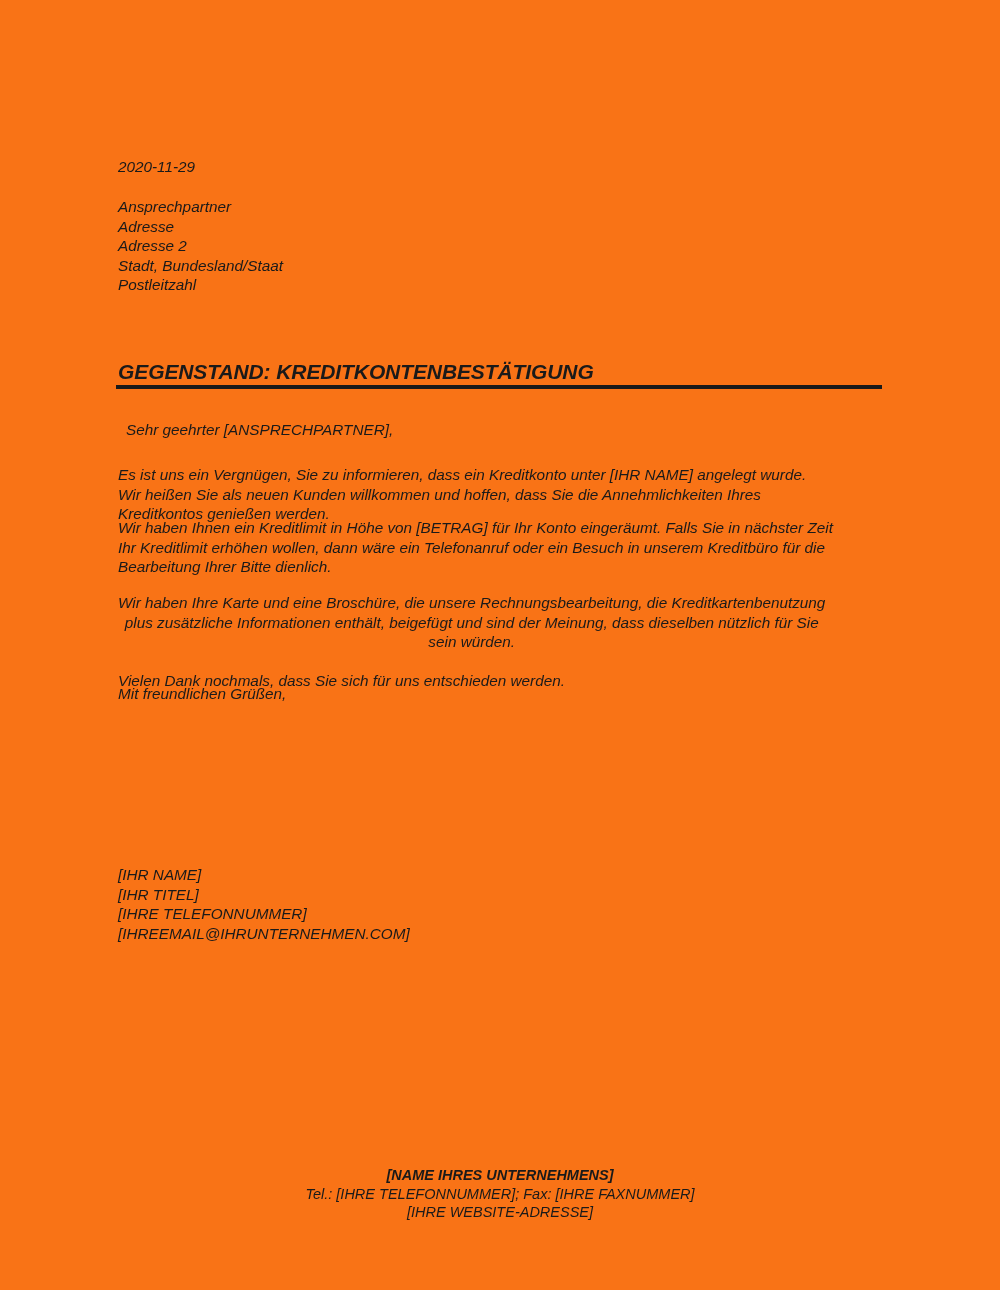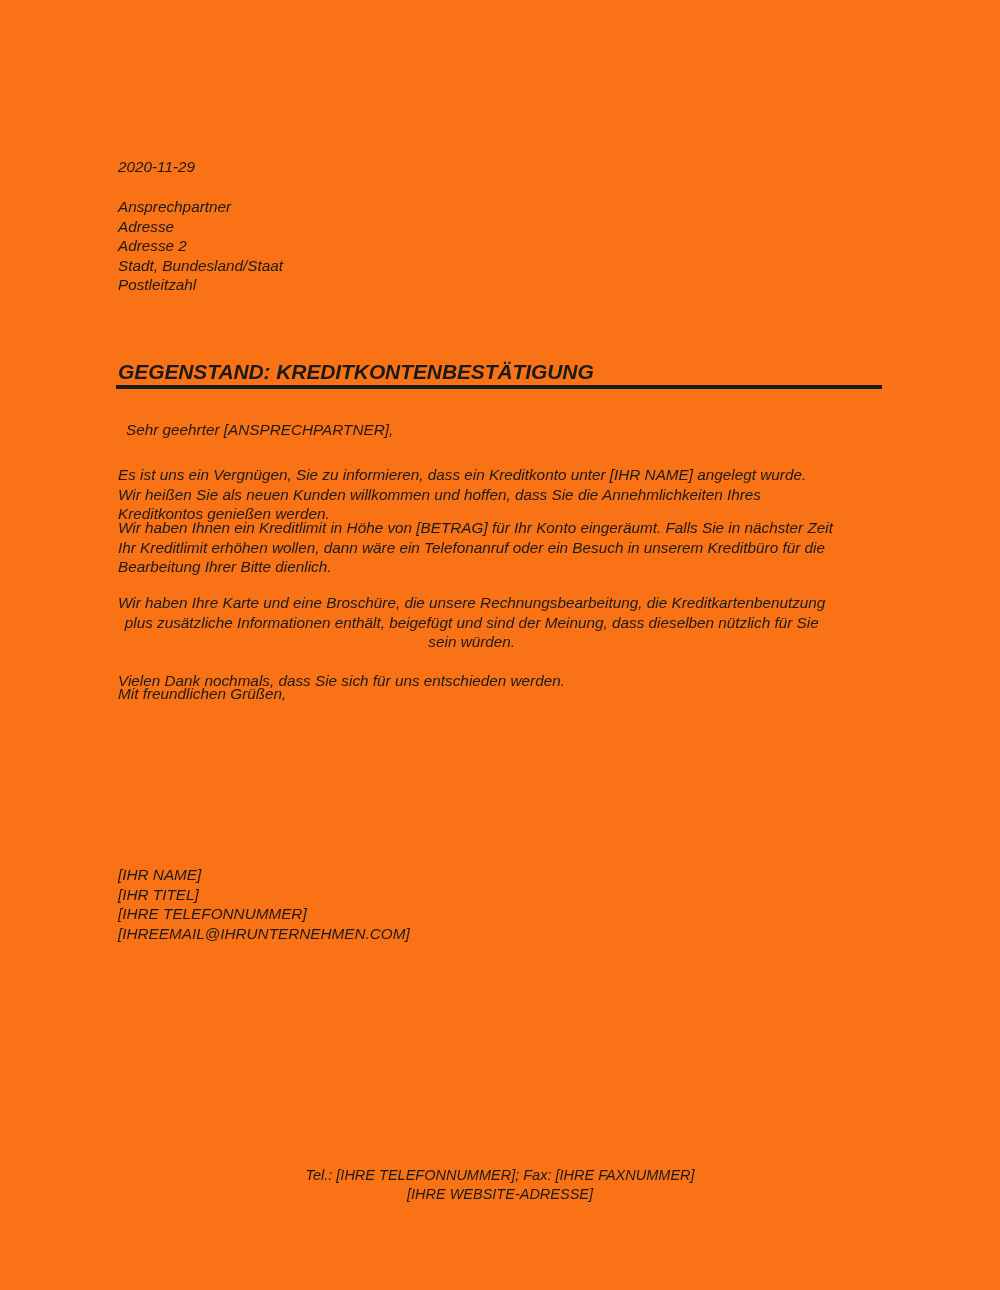--- a/index.html
+++ b/index.html
@@ -84,17 +84,18 @@
   <div class="block para-4">Vielen Dank nochmals, dass Sie sich für uns entschieden werden.</div>
 
   <div class="block closing">Mit freundlichen Grüßen,</div>
 
   <div class="block signature">[IHR NAME]
 [IHR TITEL]
 [IHRE TELEFONNUMMER]
 [IHREEMAIL@IHRUNTERNEHMEN.COM]</div>
 
   <div class="footer">
+    <div class="company">[NAME IHRES UNTERNEHMENS]</div>
     <div>Tel.: [IHRE TELEFONNUMMER]; Fax: [IHRE FAXNUMMER]</div>
     <div>[IHRE WEBSITE-ADRESSE]</div>
   </div>
 
 </div>
 
 </body></html>

